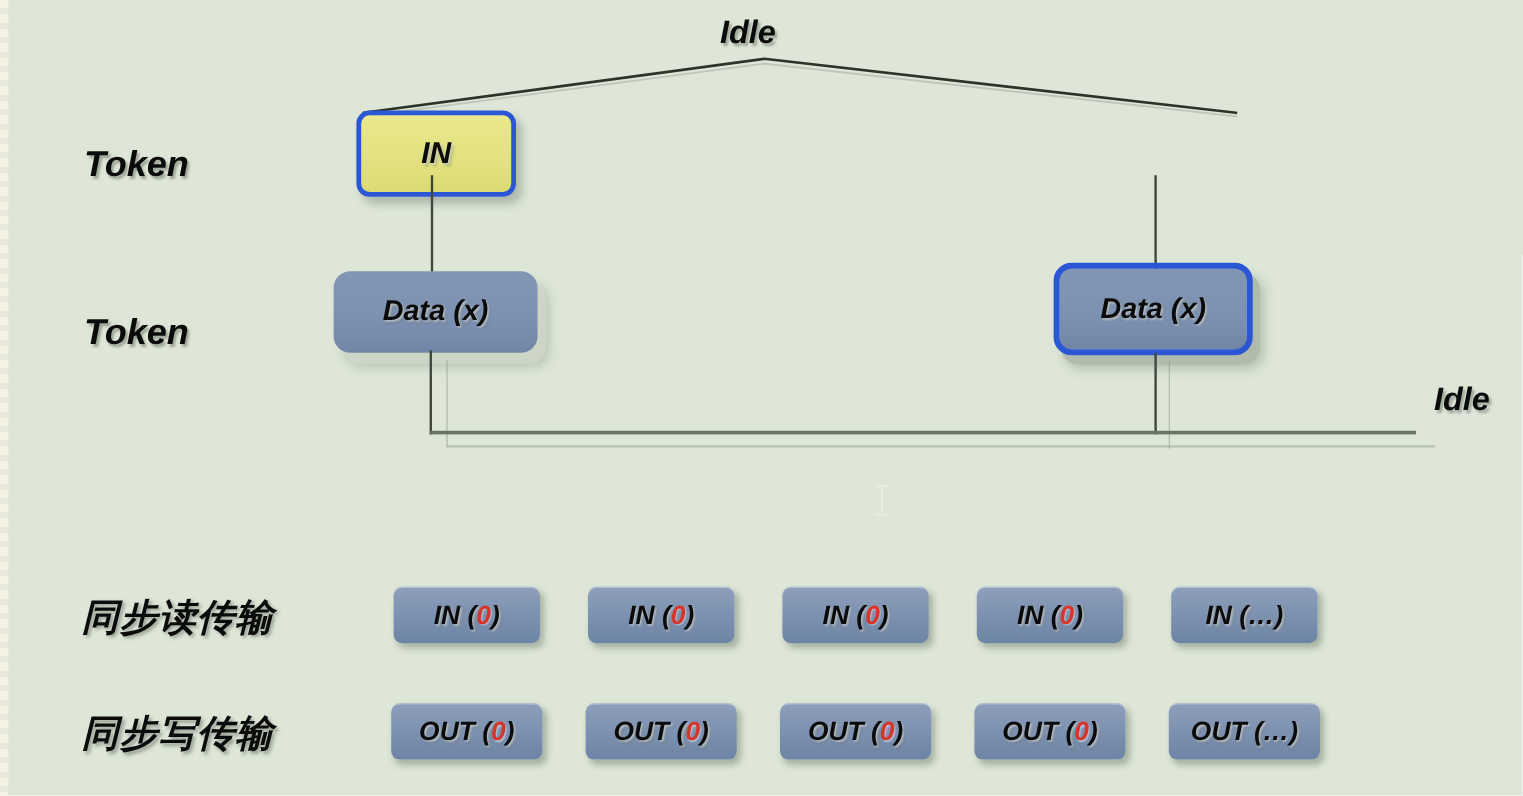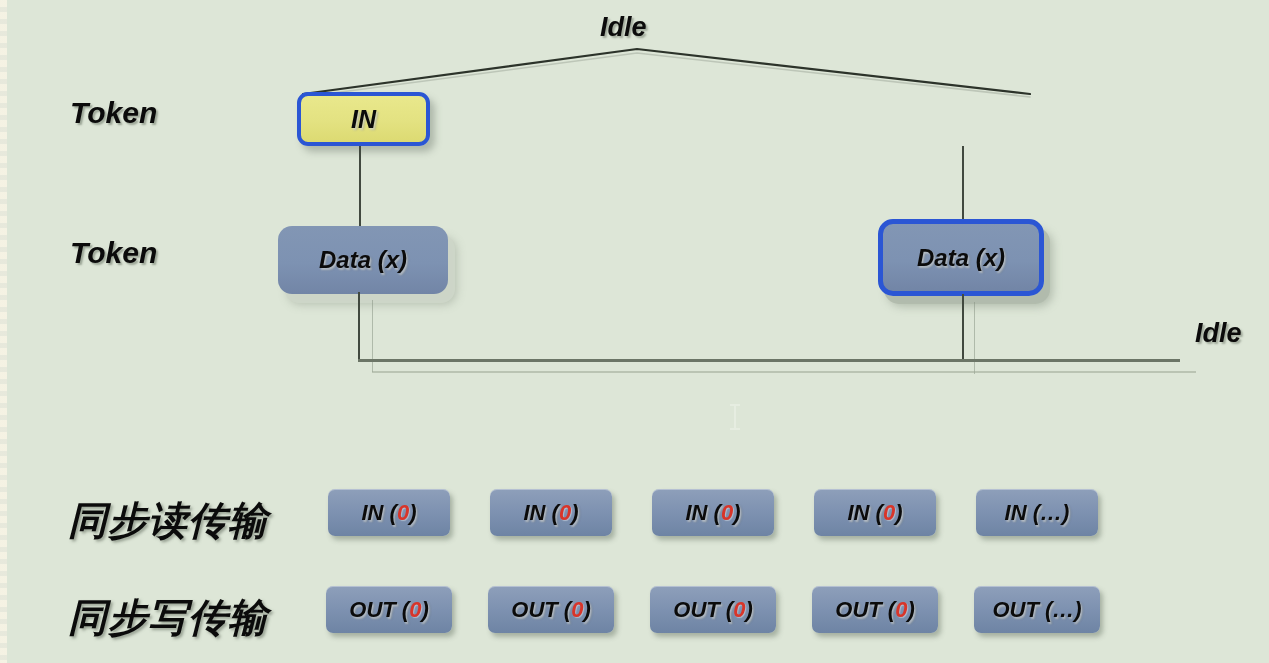--- a/index.html
+++ b/index.html
@@ -28,35 +28,36 @@
   }
 
   
   .row-label {
     position: absolute;
     font-style: italic;
     font-weight: bold;
     color: #0b0b0b;
     white-space: nowrap;
     text-shadow: 2px 2px 2px rgba(120,130,115,.65);
+    margin-top: 25px;
   }
   .idle-label {
     position: absolute;
     font-style: italic;
     font-weight: bold;
     font-size: 27px;
     color: #0b0b0b;
     white-space: nowrap;
     text-shadow: 2px 2px 2px rgba(120,130,115,.6);
   }
   .cn-label {
     position: absolute;
     font-style: italic;
     font-weight: bold;
-    font-size: 39px;
+    font-size: 31px;
     letter-spacing: 1px;
     color: #0b0b0b;
     white-space: nowrap;
     text-shadow: 2px 2px 3px rgba(120,130,115,.7);
   }
 
   
   .node {
     position: absolute;
     box-sizing: border-box;
@@ -163,21 +164,21 @@
   <svg class="apex" width="1269" height="663">
     <polyline points="303,94 637,49 1030,94" fill="none" stroke="#2c332a" stroke-width="2.2" stroke-linejoin="round" stroke-linecap="round"></polyline>
     <polyline points="303,97 637,53 1030,97" fill="none" stroke="rgba(150,160,146,.45)" stroke-width="1.6" stroke-linejoin="round" stroke-linecap="round"></polyline>
   </svg>
 
   <div class="idle-label" style="left:600px; top:12px;">Idle</div>
 
   <div class="row-label" style="left:70px; top:96px; font-size:30px;">Token</div>
   <div class="row-label" style="left:70px; top:236px; font-size:30px;">Token</div>
 
-  <div class="node token" style="left:297px; top:92px; width:133px; height:54px;">IN</div>
+  <div class="node token" style="left:297px; top:92px; width:133px; height:72px;">IN</div>
 
   <div class="vline" style="left:359px; top:146px; height:84px;"></div>
   <div class="vline" style="left:962px; top:146px; height:78px;"></div>
 
   <div class="node data-plain" style="left:278px; top:226px; width:170px; height:68px;">Data (x)</div>
   <div class="node data-hl" style="left:878px; top:219px; width:166px; height:77px;">Data (x)</div>
 
   <div class="vline" style="left:358px; top:292px; height:70px;"></div>
   <div class="vline ghost" style="left:372px; top:300px; height:72px;"></div>
 

